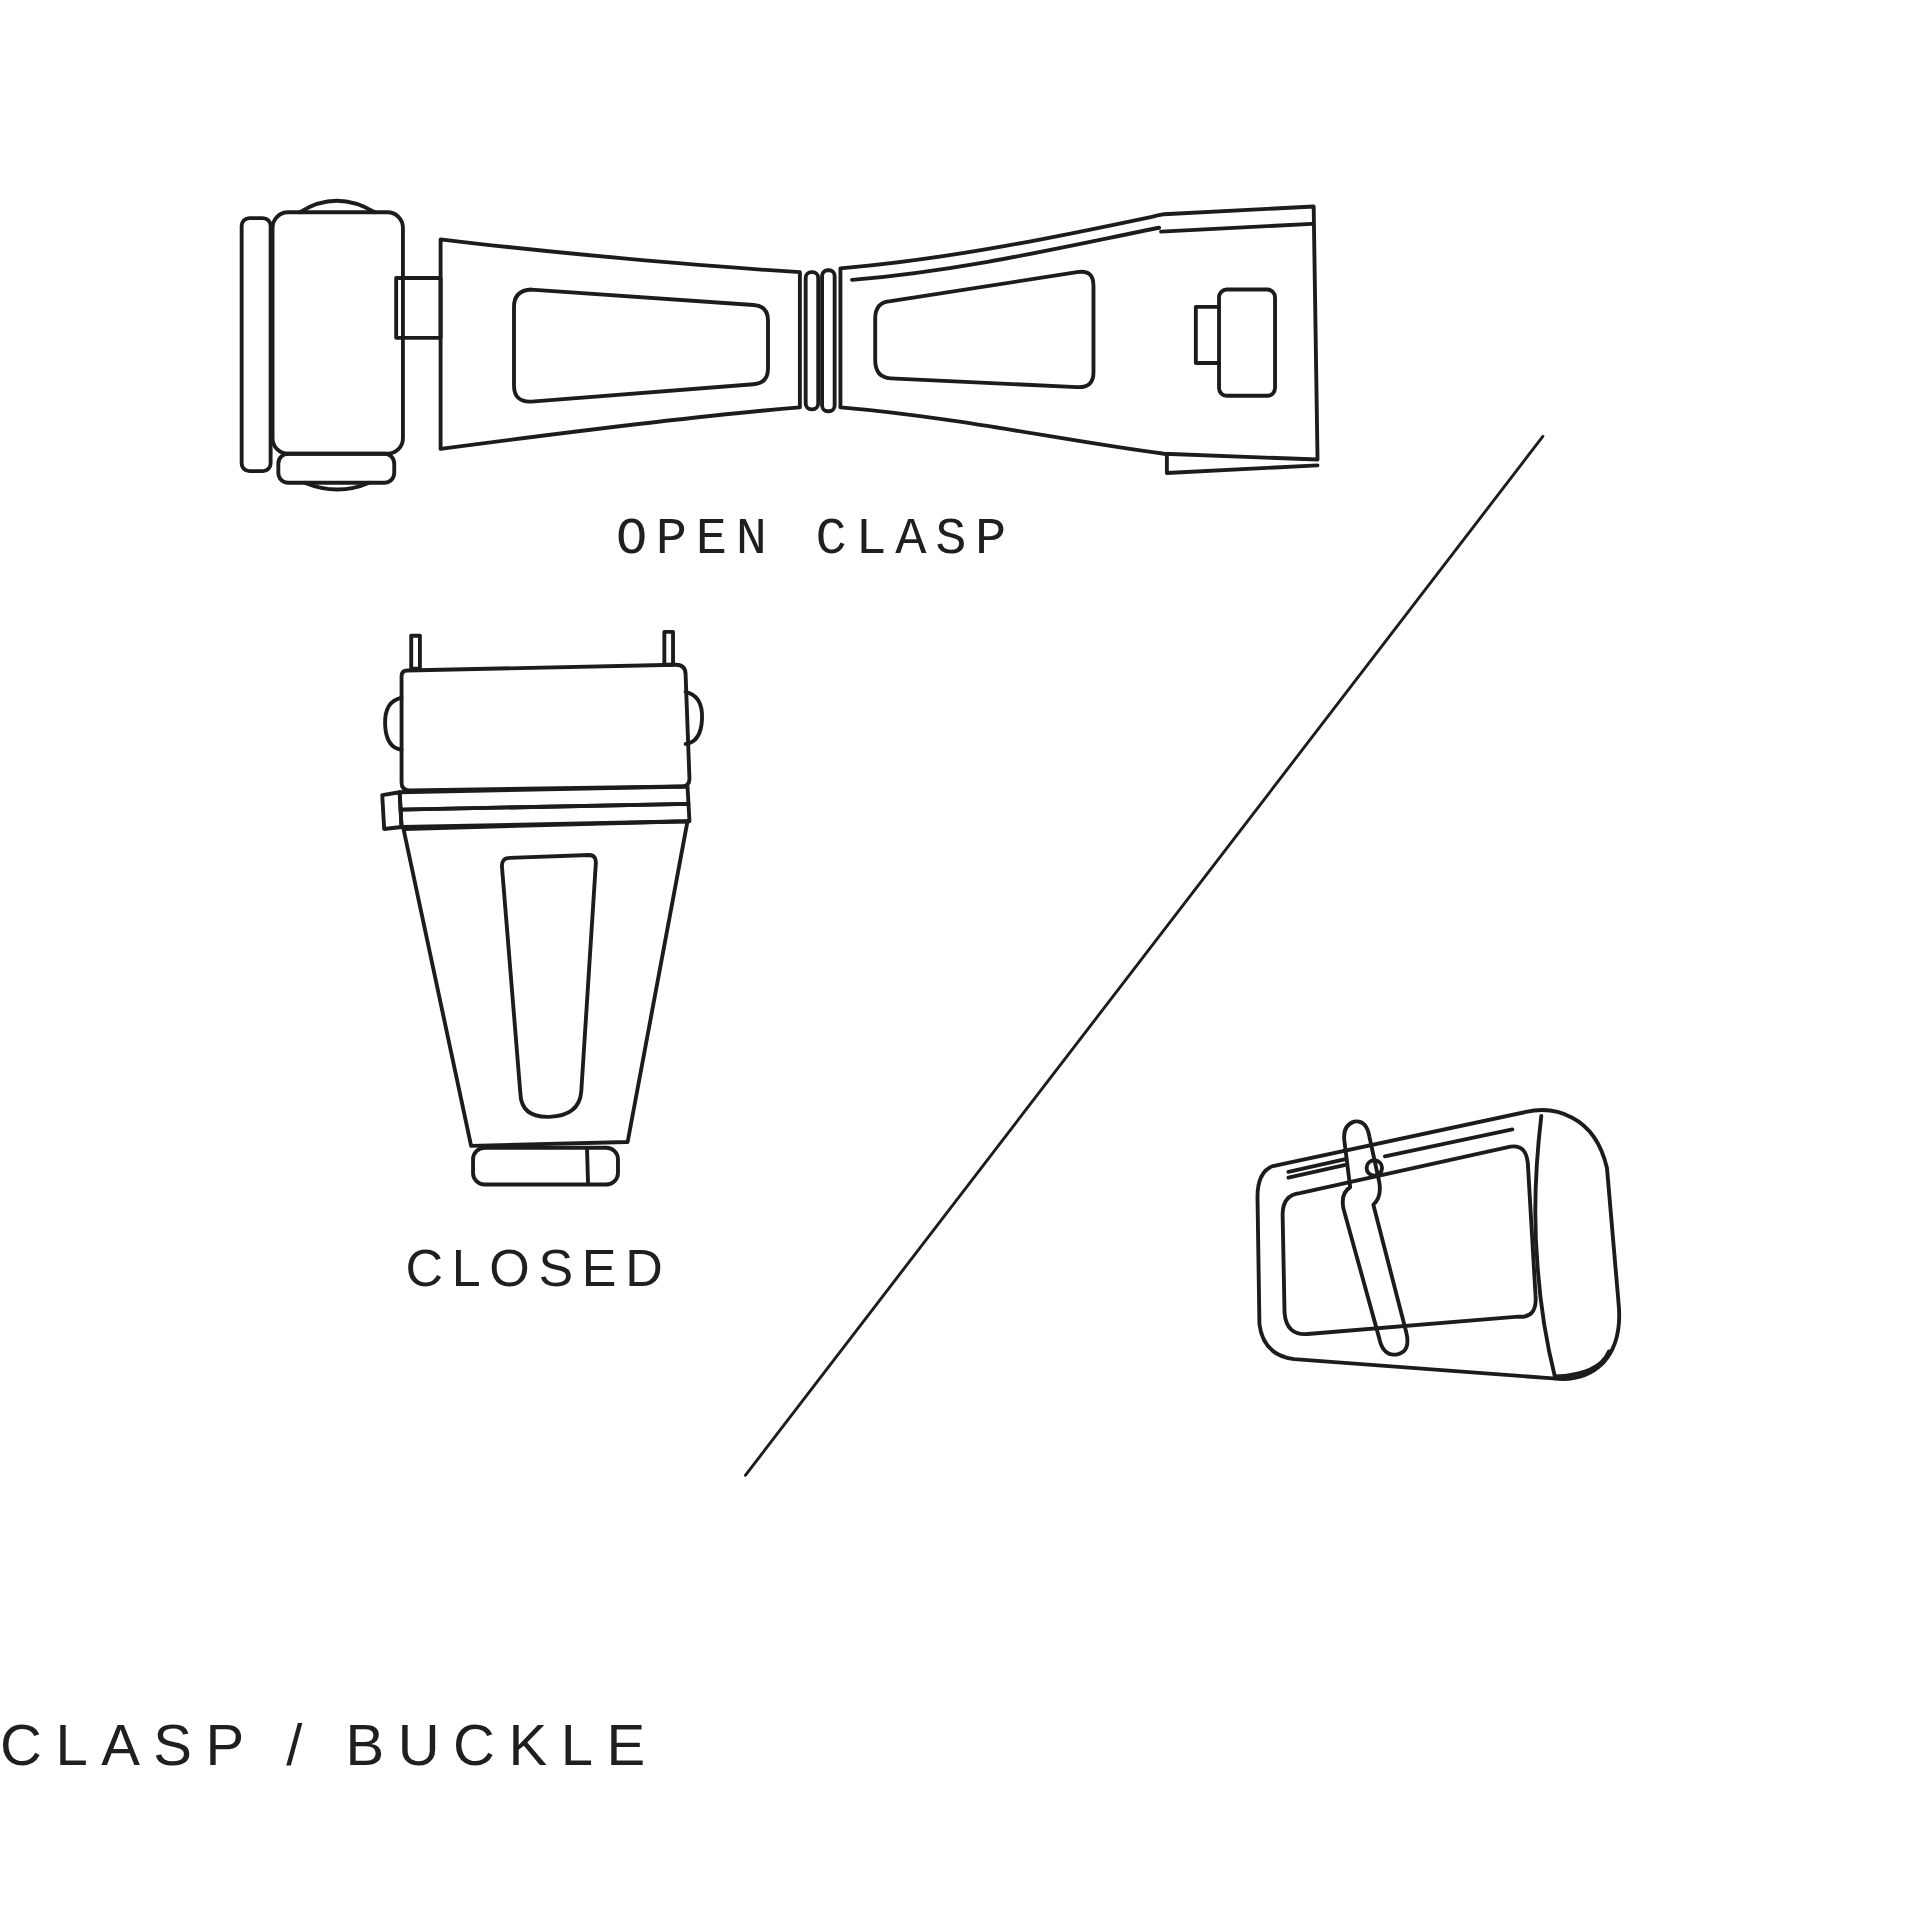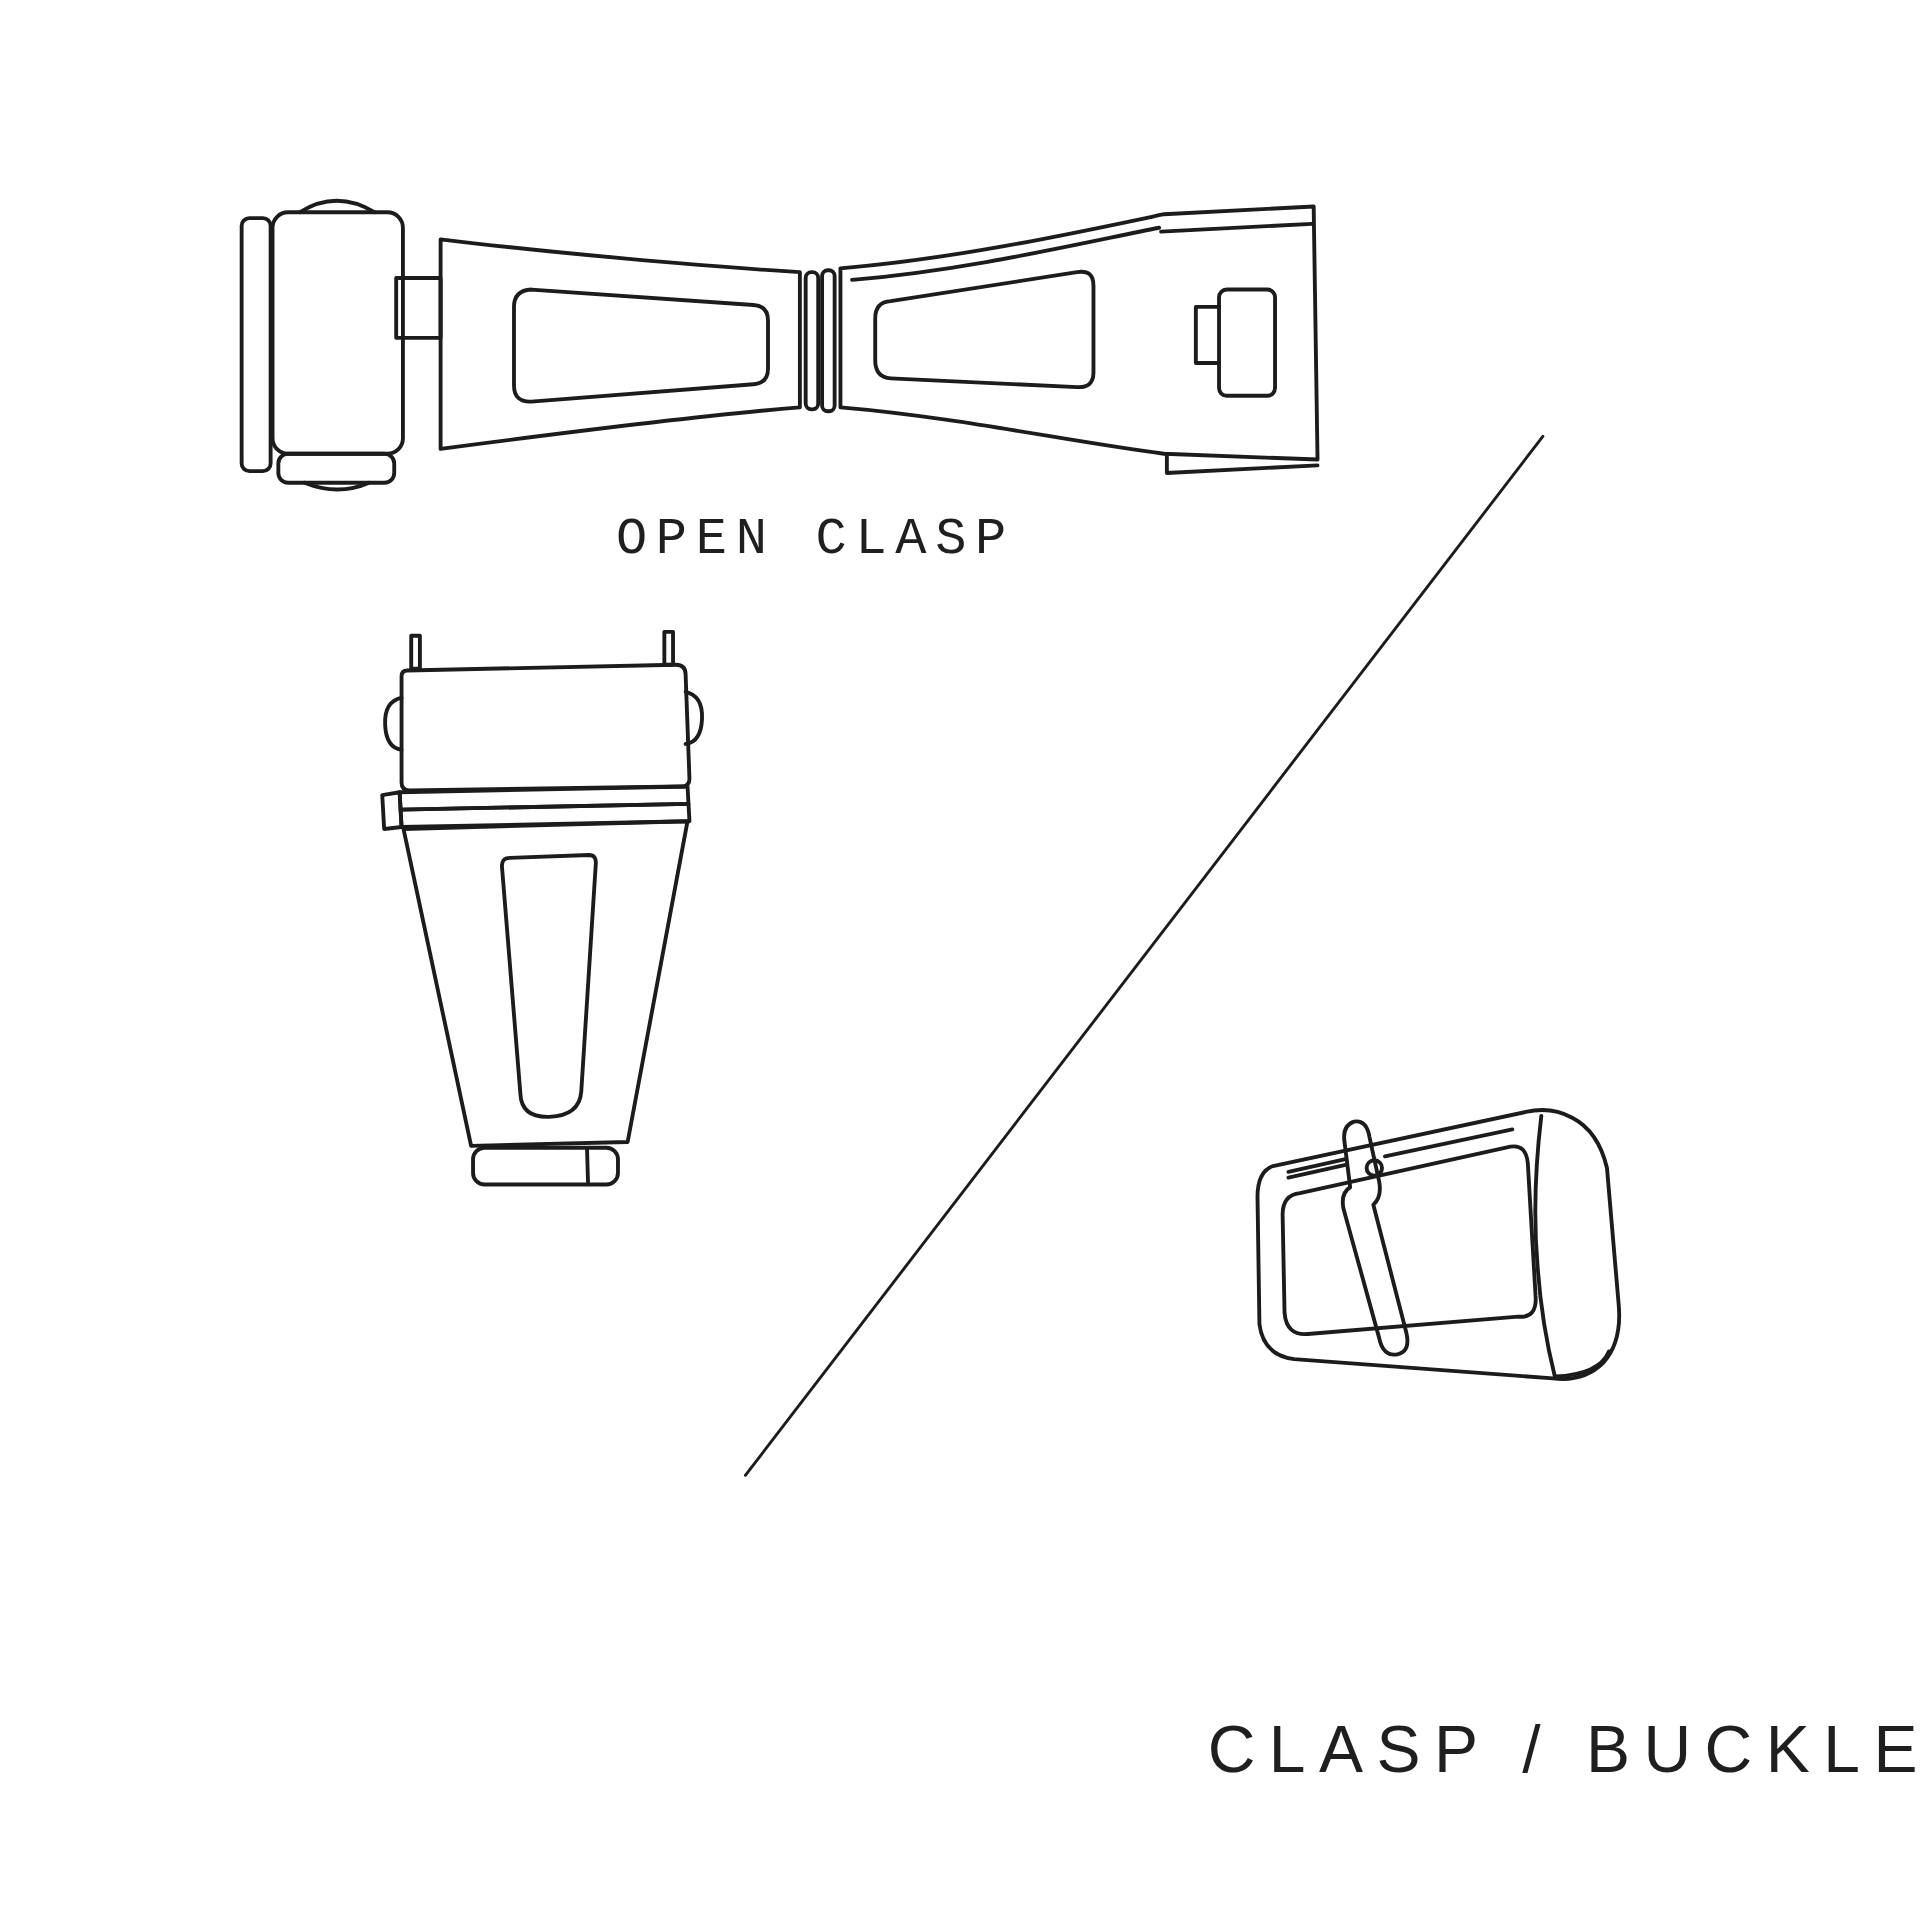--- a/index.html
+++ b/index.html
@@ -38,22 +38,22 @@
     white-space: nowrap;
   }
   #label-open   { left: 526px; top: 510px;  width: 579px; font-family: Liberation Mono, monospace; }
   #label-closed { left: 249px; top: 1238px; width: 579px; }
   .title {
     position: absolute;
     left: 0;
     top: 1711px;
     width: 1931px;
     margin: 0;
-    text-align: right;
-    font-size: 66px;
+    text-align: left;
+    font-size: 58px;
     font-weight: 400;
     letter-spacing: 13.5px;
     color: var(--ink, #1f1f1f);
     white-space: nowrap;
   }
 </style>
 </head>
 <body>
 
 <div class="canvas">
@@ -110,20 +110,21 @@
     <g>
       <path d="M48,208 L342,200 L280,532 L118,536 Z"></path>
       <path d="M158,238 L240,235 Q248,235 247,245 L232,480 Q230,505 199,506 Q170,507 169,482 L150,248 Q149,238 158,238 Z"></path>
     </g>
     <g>
       <rect x="120" y="538" width="150" height="38" rx="12"></rect>
       <path d="M238,540 L239,574"></path>
     </g>
   </svg>
 
+  <div class="label" id="label-closed">CLOSED</div>
 
   <svg class="drawing" width="502" height="425" viewBox="0 0 520 440" style="left:1188px;top:1052px;">
     <g>
       <path d="M88,118 L350,62 Q376,56 398,68 Q425,82 434,120 L446,260 Q450,300 430,322 Q410,342 378,338 L110,318 Q78,314 74,282 L72,150 Q72,124 88,118 Z"></path>
       <path d="M116,146 L334,98 Q350,95 352,115 L360,252 Q362,276 342,274 L124,292 Q102,294 100,270 L98,168 Q98,148 116,146 Z"></path>
       <path d="M366,66 Q356,150 362,220 Q366,280 380,336"></path>
       <path d="M380,336 Q426,334 436,310"></path>
     </g>
     <g>
       <path d="M104,130 L162,117"></path>

